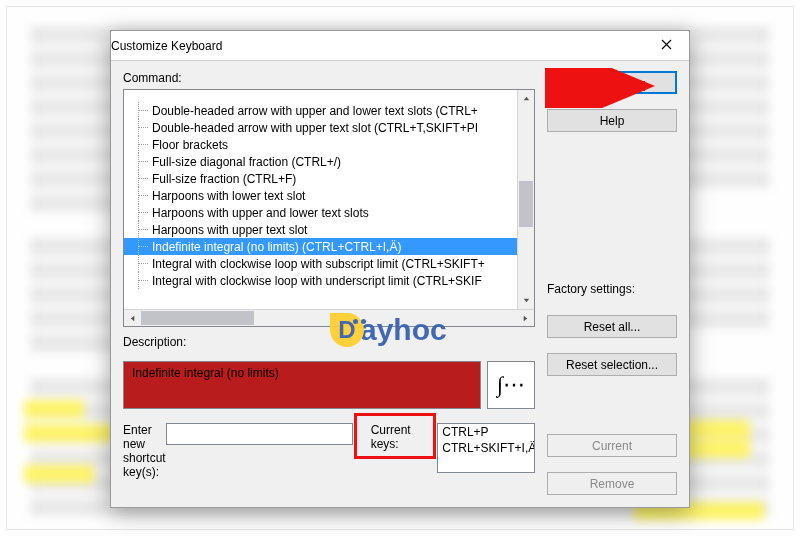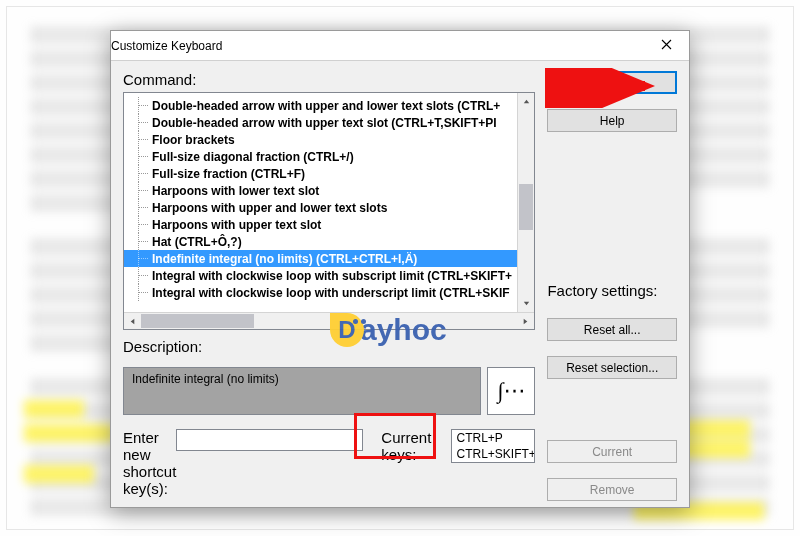--- a/index.html
+++ b/index.html
@@ -58,37 +58,37 @@
 
   .body {
     flex: 1;
     display: flex;
     padding: 10px 12px 12px 12px;
     gap: 12px;
   }
   .left { flex: 1; display: flex; flex-direction: column; }
   .right { width: 130px; display: flex; flex-direction: column; gap: 15px; }
 
-  .label { font-size: 15px; color: #000; margin-bottom: 4px; }
+  .label { font-size: 12px; color: #000; margin-bottom: 4px; }
 
   .tree-wrap {
     border: 1px solid #828790;
     background: #fff;
     height: 238px;
     display: flex; flex-direction: column;
   }
   .tree {
     flex: 1;
     overflow: hidden;
     padding: 2px 0;
     background: #fff;
     position: relative;
   }
   .tree-inner {
-    position: absolute; left:0; right:17px; top:4px;font-weight:bold;
+    position: absolute; left:0; right:17px; top:12px;
   }
   .tree-item {
     display: flex; align-items: center;
     height: 17px;
     padding-left: 28px;
     font-size: 12px;
     white-space: nowrap;
     position: relative;
   }
   .tree-item::before {
@@ -131,21 +131,21 @@
   .hscroll .thumb { position:absolute; top:1px; bottom:1px; left:0; width:30%; background:#c2c3c9; }
   .hscroll .arrow svg { width:9px;height:9px;fill:#555; }
 
   .desc-row {
     margin-top: 8px;
     display: flex; gap: 6px; align-items: stretch;
   }
   .desc-box {
     flex: 1;
     border: 1px solid #828790;
-    background: #a3a3a3;
+    background: #b91c1c;
     padding: 4px 26px 16px 8px;
     height: 48px;
   }
   .symbol-box {
     width: 48px; height: 48px;
     border: 1px solid #828790;
     background: #fff;
     display:flex; align-items:center; justify-content:center;
     font-size: 22px;
   }
@@ -157,21 +157,21 @@
   .shortcut-col { flex:1; display:flex; flex-direction:row; }
   .shortcut-input {
     border: 1px solid #828790;
     background: #fff;
     height: 22px;
     padding: 2px 4px;
   }
   .current-list {
     border: 1px solid #828790;
     background:#fff;
-    height: 34px;
+    height: 50px;
     padding: 1px 4px;
     font-size: 12px;
     overflow: hidden;
   }
   .current-list .k { height:16px; white-space:nowrap; }
 
   .btn {
     height: 23px;
     border: 1px solid #adadad;
     background: #e1e1e1;
@@ -296,21 +296,20 @@
         <div class="tree">
           <div class="tree-inner" id="tree-inner">
               <div class="tree-item">Double-headed arrow with upper and lower text slots (CTRL+</div>
               <div class="tree-item">Double-headed arrow with upper text slot (CTRL+T,SKIFT+PI</div>
               <div class="tree-item">Floor brackets</div>
               <div class="tree-item">Full-size diagonal fraction (CTRL+/)</div>
               <div class="tree-item">Full-size fraction (CTRL+F)</div>
               <div class="tree-item">Harpoons with lower text slot</div>
               <div class="tree-item">Harpoons with upper and lower text slots</div>
               <div class="tree-item">Harpoons with upper text slot</div>
-              <div class="tree-item">Hat (CTRL+Ô,?)</div>
               <div class="tree-item selected">Indefinite integral (no limits) (CTRL+CTRL+I,Ä)</div>
               <div class="tree-item">Integral with clockwise loop with subscript limit (CTRL+SKIFT+</div>
               <div class="tree-item">Integral with clockwise loop with underscript limit (CTRL+SKIF</div>
             </div>
           <div class="vscroll">
             <div class="arrow">
                 <svg viewBox="0 0 10 10">
                   <path d="M2 7 L5 3 L8 7 Z"></path>
                 </svg>
               </div>

